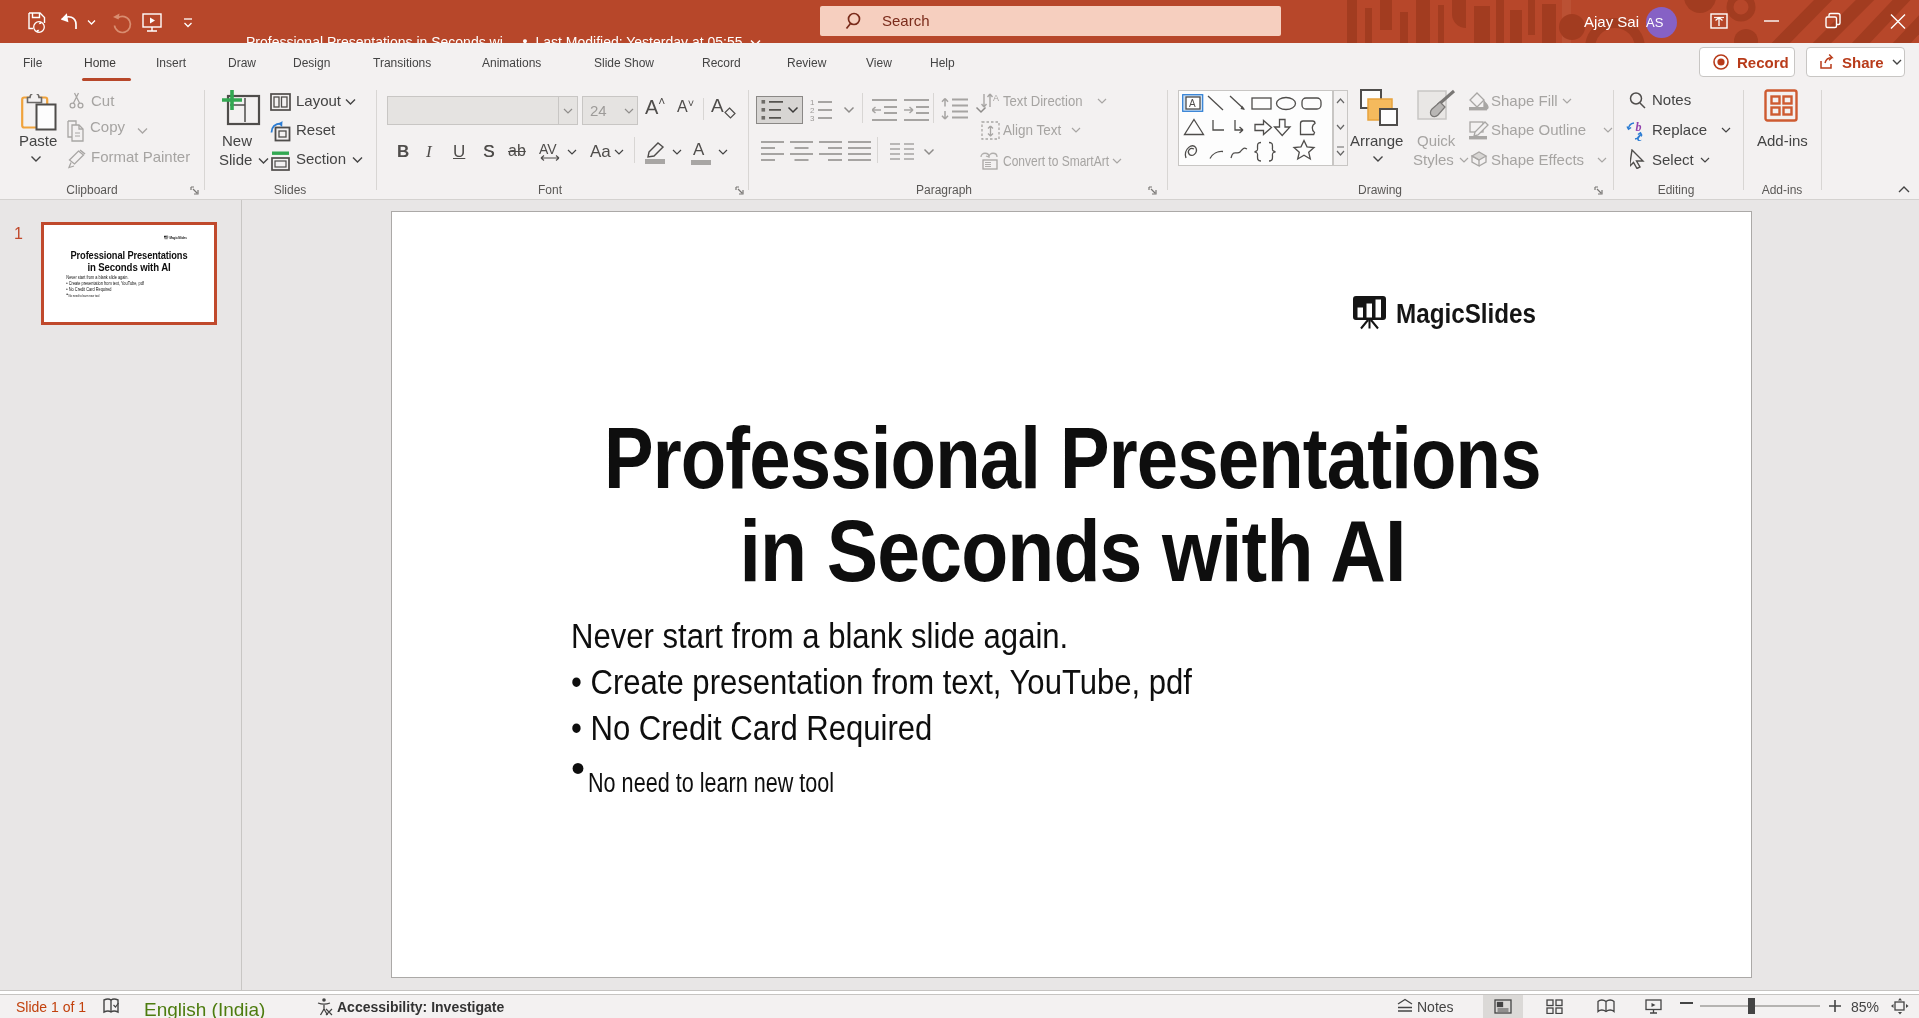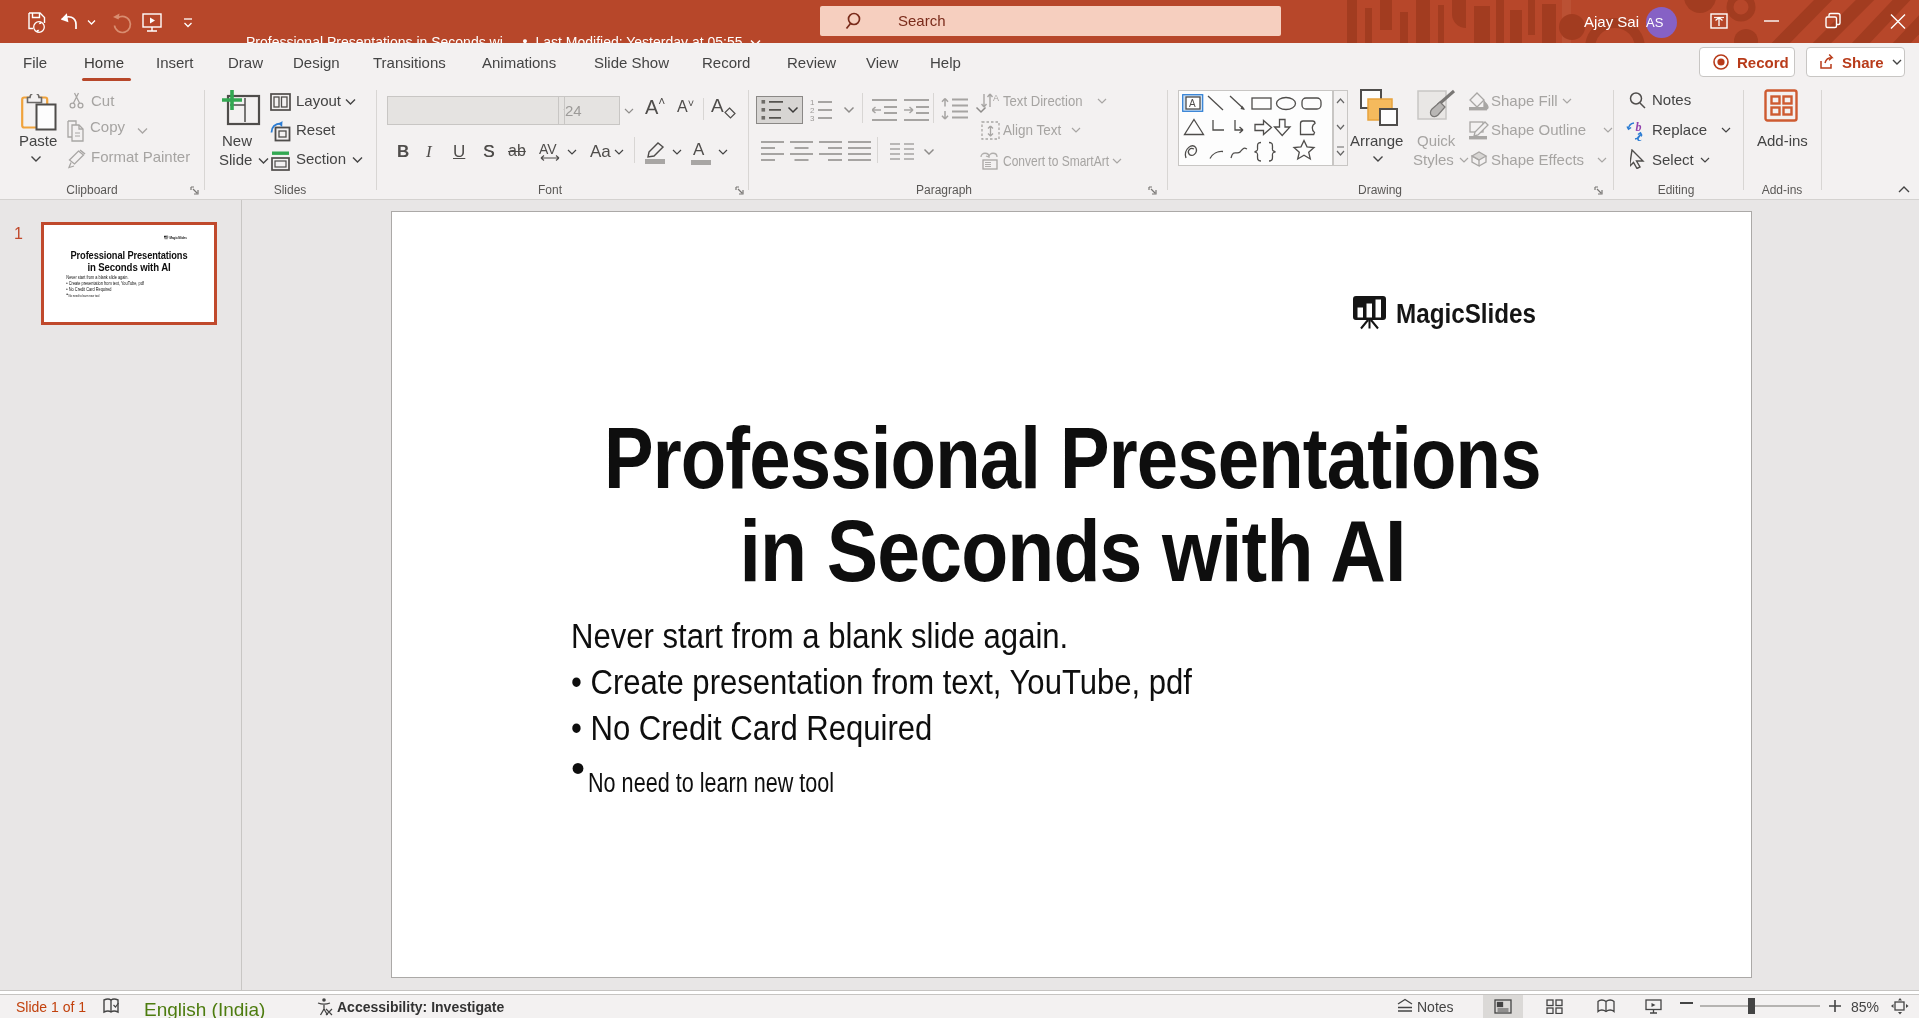--- a/index.html
+++ b/index.html
@@ -2,26 +2,26 @@
 <html><head>
 <meta charset="utf-8">
 <style>
   * { margin:0; padding:0; box-sizing:border-box; }
   html,body { width:1919px; height:1018px; overflow:hidden; font-family:"Liberation Sans", sans-serif; }
   .abs { position:absolute; }
   
   #titlebar { position:absolute; left:0; top:0; width:1919px; height:43px; background:#B7472A; overflow:hidden; }
   #doctitle { position:absolute; left:246px; top:0; height:43px; line-height:43px; color:#fff; font-size:14px; white-space:nowrap;margin-top:20px; }
   #searchbox { position:absolute; left:820px; top:6px; width:461px; height:30px; background:#F6CFBF; border-radius:2px; }
-  #searchbox .stext { position:absolute; left:62px; top:6px; font-size:15px; color:#7A2B1B;margin-left:16px; }
+  #searchbox .stext { position:absolute; left:62px; top:6px; font-size:15px; color:#7A2B1B; }
   #username { position:absolute; left:1584px; top:0; height:43px; line-height:43px; color:#fff; font-size:15px; }
   #avatar { position:absolute; left:1646px; top:7px; width:31px; height:31px; border-radius:50%; background:#8661C5; color:#fff; font-size:13px; line-height:31px; }
   
   #tabrow { position:absolute; left:0; top:43px; width:1919px; height:42px; background:#F3F1F1; }
-  #tabrow .tab { position:absolute; top:0; height:42px; line-height:40px; font-size:15px; color:#444; }
+  #tabrow .tab { position:absolute; top:0; height:42px; line-height:40px; font-size:12px; color:#444; }
   #tabrow .home { color:#3C3B39; }
   #homeunderline { position:absolute; left:82px; top:78px; width:49px; height:3px; background:#B7472A; border-radius:2px; }
   .topbtn { position:absolute; top:4px; height:30px; background:#fff; border:1px solid #C8C6C4; border-radius:4px; font-size:15px; font-weight:bold; color:#B83B1A; display:flex; align-items:center; }
   
   #ribbon { position:absolute; left:0; top:85px; width:1919px; height:115px; background:#F3F1F1; border-bottom:1px solid #D4D2D0; }
   .gdiv { position:absolute; top:5px; height:100px; width:1px; background:#D8D6D4; }
   .glabel { position:absolute; top:98px; font-size:12px; color:#5A5856; width:200px; text-align:center; }
   .launcher { position:absolute; top:101px; width:10px; height:10px; }
   .ribtext { font-size:15px; color:#444; }
   .ribgray { font-size:15px; color:#A6A4A2; }
@@ -283,21 +283,21 @@
   <svg class="abs" style="left:352px;top:71px" width="11" height="8" viewBox="0 0 11 8">
       <path d="M1 1.5 l4.5 4.5 4.5-4.5" stroke="#444" stroke-width="1.4" fill="none"></path>
     </svg>
 
   <div class="abs" style="left:387px;top:11px;width:191px;height:29px;background:#E5E3E1;border:1px solid #C8C6C4"></div>
     <div class="abs" style="left:558px;top:12px;width:1px;height:27px;background:#C8C6C4"></div>
   <div class="abs" style="left:619px;top:12px;width:1px;height:27px;background:#C8C6C4"></div>
   <svg class="abs" style="left:563px;top:23px" width="10" height="7" viewBox="0 0 10 7">
       <path d="M1 1 l4 4 4-4" stroke="#908E8C" stroke-width="1.2" fill="none"></path>
     </svg>
-  <div class="abs" style="left:564px;top:11px;width:56px;height:29px;background:#E5E3E1;border:1px solid #C8C6C4;font-size:15px;color:#9D9B99;line-height:28px;padding-left:0">24</div>
+  <div class="abs" style="left:582px;top:11px;width:56px;height:29px;background:#E5E3E1;border:1px solid #C8C6C4;font-size:15px;color:#9D9B99;line-height:28px;padding-left:7px">24</div>
   <svg class="abs" style="left:624px;top:23px" width="10" height="7" viewBox="0 0 10 7">
       <path d="M1 1 l4 4 4-4" stroke="#908E8C" stroke-width="1.2" fill="none"></path>
     </svg>
 
   <div class="abs" style="left:645px;top:10px;font-size:20px;color:#4F4D4B;font-weight:normal">A<span style="font-size:12px;vertical-align:8px">˄</span></div>
   <div class="abs" style="left:677px;top:12px;font-size:16px;color:#4F4D4B">A<span style="font-size:11px;vertical-align:5px">˅</span></div>
   <div class="abs" style="left:703px;top:13px;width:1px;height:22px;background:#D8D6D4"></div>
   <div class="abs" style="left:711px;top:10px;font-size:19px;color:#4F4D4B">A</div>
   <svg class="abs" style="left:723px;top:22px" width="13" height="12" viewBox="0 0 13 12">
       <path d="M6.5 1 L12 6.5 7.5 11 2 5.5 z" fill="#F3F1F1" stroke="#4F4D4B" stroke-width="1.2"></path>

